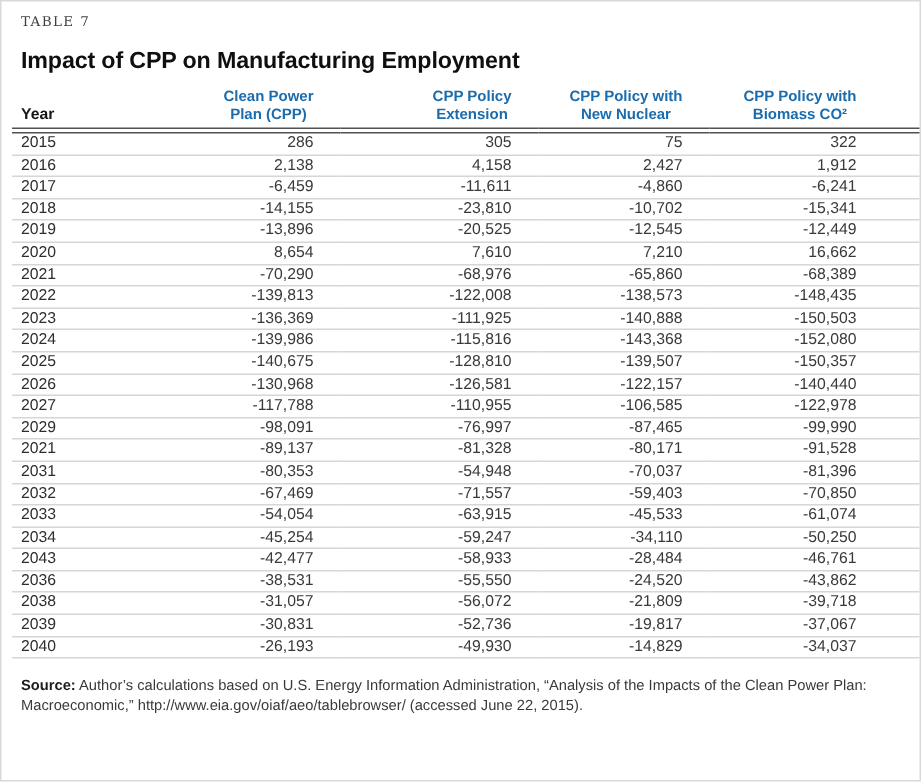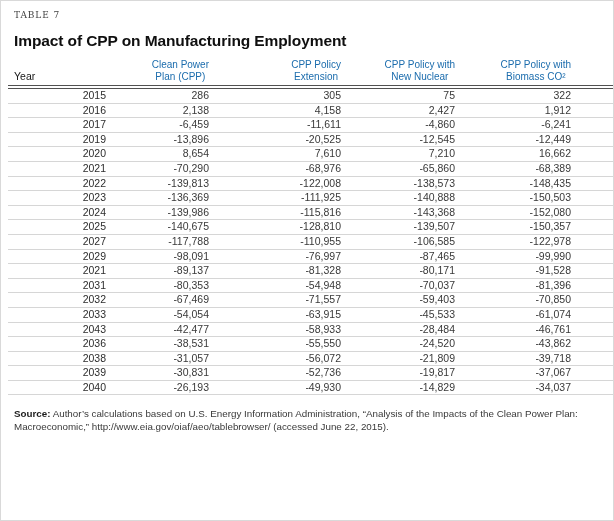--- a/index.html
+++ b/index.html
@@ -33,42 +33,42 @@
     border-collapse: collapse;
     table-layout: fixed;
     width: 606px;
     margin-top: 9px;
   }
   th, td { padding: 0; }
 
   thead th {
     color: var(--header-blue, #1b6cad);
     font-size: 10px;
-    font-weight: 400;
+    font-weight: 700;
     vertical-align: bottom;
     padding-bottom: 3px;
     border-bottom: 4px double #515151;
   }
   thead th.yearcol {
     color: #161616;
     text-align: left;
     padding-left: 6px;
     font-size: 10.5px;
   }
   thead th.num { text-align: right; }
   .hdr {
     display: inline-block;
     text-align: center;
     white-space: pre-line;
     line-height: 11.5px;
   }
 
   tbody th.year {
     font-weight: 400;
-    text-align: right;
+    text-align: left;
     padding-left: 6px;
     color: #2d2d2d;
     font-size: 10.5px;
     line-height: 13.6px;
     border-bottom: 1px solid var(--row-line, #d6d6d6);
   }
   tbody td {
     text-align: right;
     font-size: 10.5px;
     color: #393939;
@@ -144,20 +144,27 @@
           <td class="c3">1,912</td>
         </tr>
         <tr>
           <th class="year">2017</th>
           <td class="c0">-6,459</td>
           <td class="c1">-11,611</td>
           <td class="c2">-4,860</td>
           <td class="c3">-6,241</td>
         </tr>
         <tr>
+          <th class="year">2018</th>
+          <td class="c0">-14,155</td>
+          <td class="c1">-23,810</td>
+          <td class="c2">-10,702</td>
+          <td class="c3">-15,341</td>
+        </tr>
+        <tr>
           <th class="year">2019</th>
           <td class="c0">-13,896</td>
           <td class="c1">-20,525</td>
           <td class="c2">-12,545</td>
           <td class="c3">-12,449</td>
         </tr>
         <tr>
           <th class="year">2020</th>
           <td class="c0">8,654</td>
           <td class="c1">7,610</td>
@@ -193,20 +200,27 @@
           <td class="c3">-152,080</td>
         </tr>
         <tr>
           <th class="year">2025</th>
           <td class="c0">-140,675</td>
           <td class="c1">-128,810</td>
           <td class="c2">-139,507</td>
           <td class="c3">-150,357</td>
         </tr>
         <tr>
+          <th class="year">2026</th>
+          <td class="c0">-130,968</td>
+          <td class="c1">-126,581</td>
+          <td class="c2">-122,157</td>
+          <td class="c3">-140,440</td>
+        </tr>
+        <tr>
           <th class="year">2027</th>
           <td class="c0">-117,788</td>
           <td class="c1">-110,955</td>
           <td class="c2">-106,585</td>
           <td class="c3">-122,978</td>
         </tr>
         <tr>
           <th class="year">2029</th>
           <td class="c0">-98,091</td>
           <td class="c1">-76,997</td>
@@ -235,20 +249,27 @@
           <td class="c3">-70,850</td>
         </tr>
         <tr>
           <th class="year">2033</th>
           <td class="c0">-54,054</td>
           <td class="c1">-63,915</td>
           <td class="c2">-45,533</td>
           <td class="c3">-61,074</td>
         </tr>
         <tr>
+          <th class="year">2034</th>
+          <td class="c0">-45,254</td>
+          <td class="c1">-59,247</td>
+          <td class="c2">-34,110</td>
+          <td class="c3">-50,250</td>
+        </tr>
+        <tr>
           <th class="year">2043</th>
           <td class="c0">-42,477</td>
           <td class="c1">-58,933</td>
           <td class="c2">-28,484</td>
           <td class="c3">-46,761</td>
         </tr>
         <tr>
           <th class="year">2036</th>
           <td class="c0">-38,531</td>
           <td class="c1">-55,550</td>

